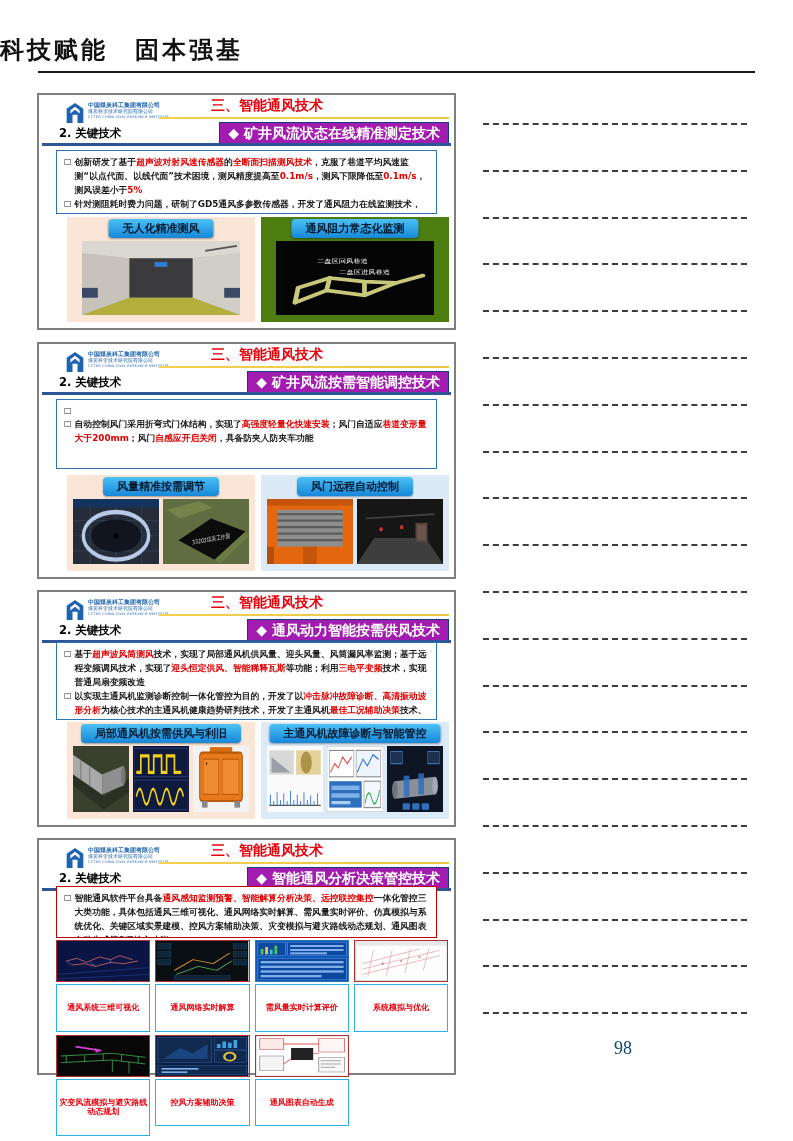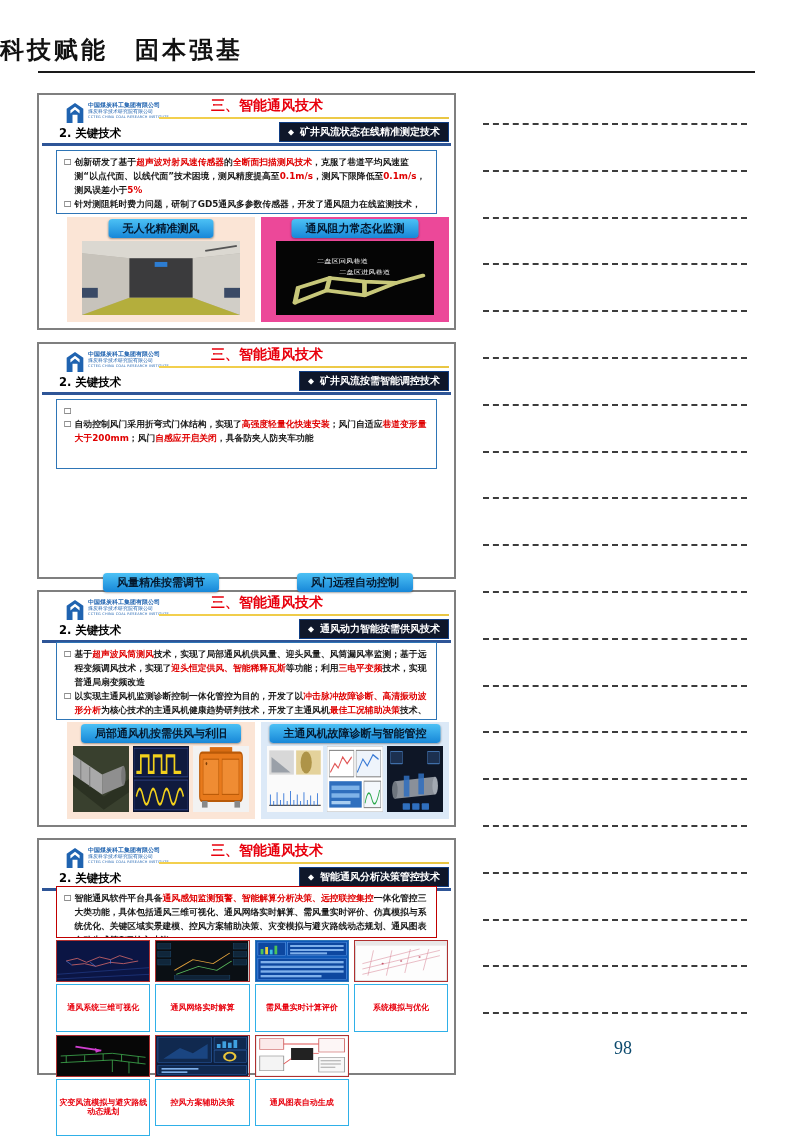--- a/index.html
+++ b/index.html
@@ -24,42 +24,42 @@
   .logo{position:absolute;left:26px;top:7px;display:flex;gap:3px;align-items:flex-start;}
   .logo svg{width:20px;height:22px;flex:0 0 auto;}
   .logo-txt{color:#1f63b0;line-height:1.15;white-space:nowrap;}
   .logo-txt .l1{font-size:6px;font-weight:bold;}
   .logo-txt .l2{font-size:5px;}
   .logo-txt .l3{font-size:3.5px;letter-spacing:.2px;}
   .s-title{position:absolute;left:148px;top:2px;width:160px;text-align:center;
     color:#e8000d;font-size:14px;font-weight:bold;}
   .title-rule{position:absolute;left:120px;right:5px;top:22px;height:2px;
     background:linear-gradient(90deg,#f3d04e,#e9c643);}
-  .badge{position:absolute;right:5px;top:27px;background:#0f172a;border:1px solid #103d82;
-    color:#fff;font-size:10px;font-weight:bold;padding:2px 8px;white-space:nowrap;font-family:Liberation Mono, monospace;}
+  .badge{position:absolute;right:5px;top:27px;background:#a21caf;border:1px solid #103d82;
+    color:#fff;font-size:14px;font-weight:bold;padding:2px 8px;white-space:nowrap;}
   .sec{position:absolute;left:20px;top:31px;font-size:11.5px;font-weight:bold;color:#000;}
   .blue-rule{position:absolute;left:3px;right:3px;top:48px;height:3px;background:#2e5597;}
 
   
   .content-box{position:absolute;left:17px;right:17px;border:1.5px solid #2e75b6;background:#fff;
     padding:4px 7px;font-size:8.8px;line-height:1.6;color:#1a1a1a;font-weight:600;overflow:hidden;}
   #slide1 .content-box{top:55px;height:64px;}
   #slide2 .content-box{top:55px;height:70px;}
   #slide3 .content-box{top:50px;height:78px;}
   #slide4 .content-box{top:46px;height:52px;border-color:#c00000;}
   .bullet{display:flex;}
   .bmark{flex:0 0 auto;margin-right:3px;font-size:8px;transform:translateY(1px);}
   .red{color:#e00000;}
 
   
   .panels{position:absolute;left:28px;right:5px;bottom:6px;display:flex;gap:6px;}
-  #slide1 .panels{top:122px;} #slide2 .panels{top:131px;align-items:flex-end;} #slide3 .panels{top:130px;}
+  #slide1 .panels{top:122px;} #slide2 .panels{top:131px;} #slide3 .panels{top:130px;}
   .panel{position:relative;flex:1;}
   .panel.peach{background:#fbe5d6;}
-  .panel.gray{background:#ec4899;font-family:Liberation Mono, monospace;}
+  .panel.gray{background:#4d7c0f;font-family:Liberation Mono, monospace;}
   .panel.blue{background:#dce9f7;}
   .pcap{position:absolute;top:2px;left:50%;transform:translateX(-50%);white-space:nowrap;
     background:linear-gradient(180deg,#4cc1f5,#1787d8);border-radius:4px;padding:2px 14px;
     font-size:11px;font-weight:bold;color:#04182e;box-shadow:0 1px 2px rgba(0,0,0,.35);z-index:2;}
   .pimgs{position:absolute;left:6px;right:6px;top:24px;bottom:7px;display:flex;gap:4px;}
   .pimgs.pad{left:15px;right:15px;}
   .pimg{position:relative;flex:1;overflow:hidden;background:#000;}
   .pimg svg{display:block;width:100%;height:100%;}
 
   

